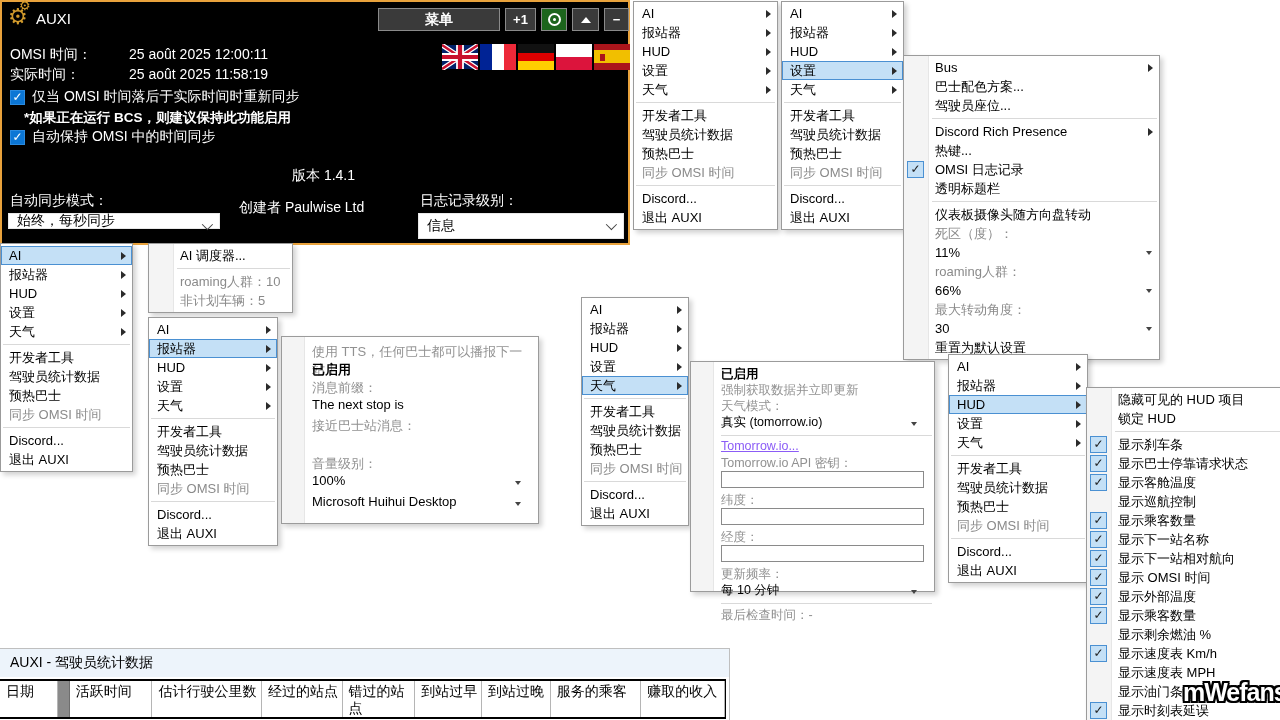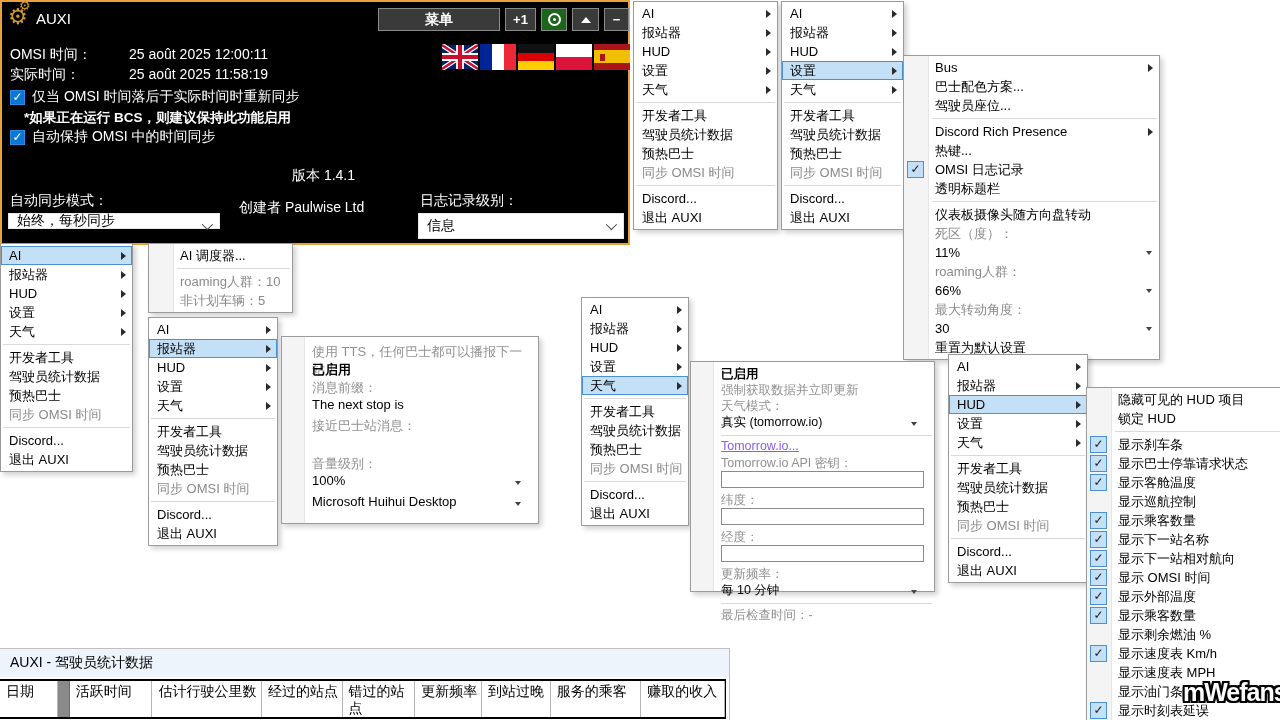--- a/index.html
+++ b/index.html
@@ -339,20 +339,20 @@
 
 <div id="stats-window" class="abs">
   <div id="stats-title">AUXI - 驾驶员统计数据</div>
   <div id="stats-table">
       <div class="scell" style="width: 58px;">日期</div>
       <div class="sspacer" style="width: 12px;"></div>
       <div class="scell" style="width: 83px;">活跃时间</div>
       <div class="scell" style="width: 110px;">估计行驶公里数</div>
       <div class="scell" style="width: 81px;">经过的站点</div>
       <div class="scell" style="width: 73px;">错过的站点</div>
-      <div class="scell" style="width: 67px;">更新频率</div>
+      <div class="scell" style="width: 67px;">到站过早</div>
       <div class="scell" style="width: 69px;">到站过晚</div>
       <div class="scell" style="width: 91px;">服务的乘客</div>
       <div class="scell" style="width: 84px;">赚取的收入</div>
     </div>
 </div>
 
 <div id="watermark">mWefans</div>
 
 </body></html>

